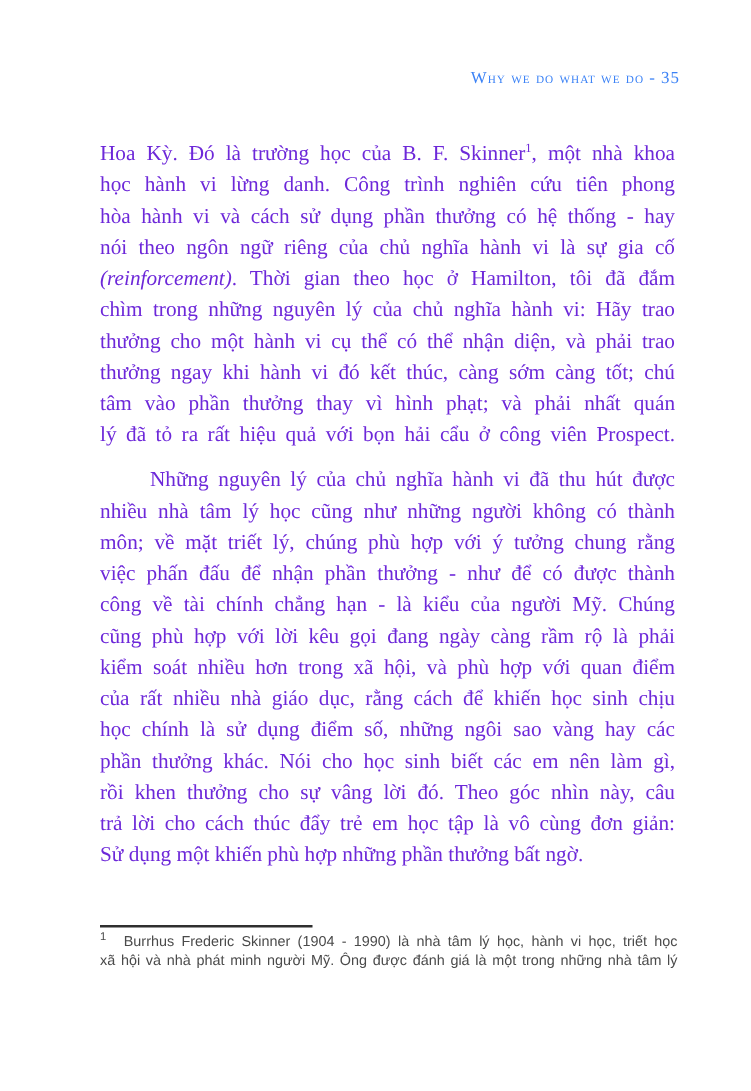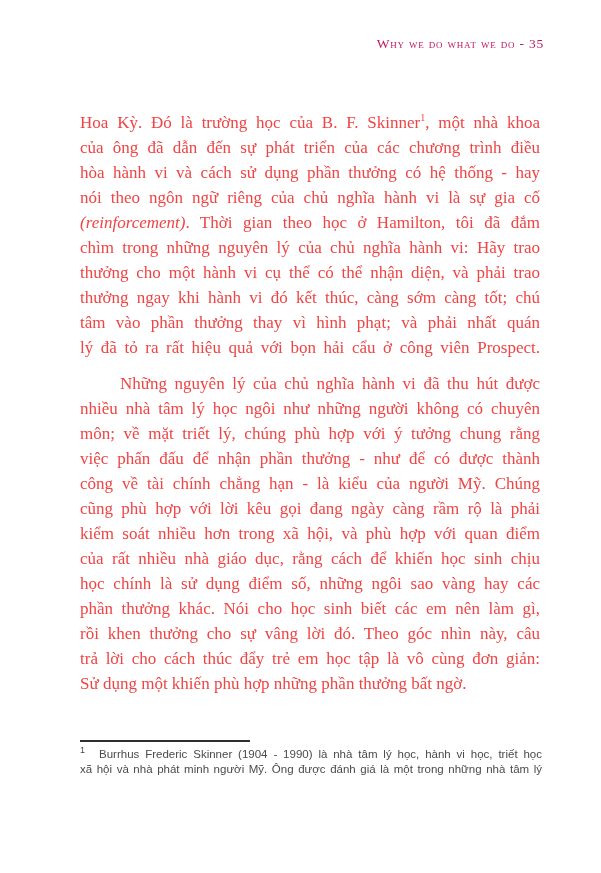--- a/index.html
+++ b/index.html
@@ -6,36 +6,36 @@
   body {
     width: 601px;
     height: 873px;
     background: #ffffff;
     position: relative;
     overflow: hidden;
     font-family: "Liberation Serif", "DejaVu Serif", serif;
   }
   .running-header {
     position: absolute;
-    top: 36px;
+    top: 54px;
     right: 57px;
     font-size: 13.5px;
     font-variant: small-caps;
     letter-spacing: 0.8px;
-    color: #be185d;
+    color: #3b82f6;
     white-space: nowrap;
   }
   .body-text {
     position: absolute;
     top: 110px;
     left: 80px;
     width: 460px;
     font-size: 17px;
     line-height: 25px;
-    color: #ef4444;
+    color: #6d28d9;
   }
   .para { margin: 0; }
   .para + .para { margin-top: 11px; }
   .jline {
     text-align: justify;
     text-align-last: justify;
     white-space: normal;
   }
   .jline.noj { text-align-last: left; }
   .jline.findent { padding-left: 40px; }
@@ -70,33 +70,33 @@
   }
 </style>
 </head>
 <body>
 
 <div class="running-header">Why we do what we do - 35</div>
 
 <div class="body-text">
     <div class="para">
       <div class="jline"><span>Hoa Kỳ. Đó là trường học của B. F. Skinner</span><span class="seg-sup">1</span><span>, một nhà khoa</span></div>
-      <div class="jline"><span>của ông đã dẫn đến sự phát triển của các chương trình điều</span></div>
+      <div class="jline"><span>học hành vi lừng danh. Công trình nghiên cứu tiên phong</span></div>
       <div class="jline"><span>hòa hành vi và cách sử dụng phần thưởng có hệ thống - hay</span></div>
       <div class="jline"><span>nói theo ngôn ngữ riêng của chủ nghĩa hành vi là sự gia cố</span></div>
       <div class="jline"><span class="seg-i">(</span><span class="seg-i">reinforcement</span><span class="seg-i">)</span><span>. Thời gian theo học ở Hamilton, tôi đã đắm</span></div>
       <div class="jline"><span>chìm trong những nguyên lý của chủ nghĩa hành vi: Hãy trao</span></div>
       <div class="jline"><span>thưởng cho một hành vi cụ thể có thể nhận diện, và phải trao</span></div>
       <div class="jline"><span>thưởng ngay khi hành vi đó kết thúc, càng sớm càng tốt; chú</span></div>
       <div class="jline"><span>tâm vào phần thưởng thay vì hình phạt; và phải nhất quán</span></div>
       <div class="jline"><span>lý đã tỏ ra rất hiệu quả với bọn hải cẩu ở công viên Prospect.</span></div>
     </div>
     <div class="para">
       <div class="jline findent"><span>Những nguyên lý của chủ nghĩa hành vi đã thu hút được</span></div>
-      <div class="jline"><span>nhiều nhà tâm lý học ngôi như những người không có chuyên</span></div>
+      <div class="jline"><span>nhiều nhà tâm lý học cũng như những người không có thành</span></div>
       <div class="jline"><span>môn; về mặt triết lý, chúng phù hợp với ý tưởng chung rằng</span></div>
       <div class="jline"><span>việc phấn đấu để nhận phần thưởng - như để có được thành</span></div>
       <div class="jline"><span>công về tài chính chẳng hạn - là kiểu của người Mỹ. Chúng</span></div>
       <div class="jline"><span>cũng phù hợp với lời kêu gọi đang ngày càng rầm rộ là phải</span></div>
       <div class="jline"><span>kiểm soát nhiều hơn trong xã hội, và phù hợp với quan điểm</span></div>
       <div class="jline"><span>của rất nhiều nhà giáo dục, rằng cách để khiến học sinh chịu</span></div>
       <div class="jline"><span>học chính là sử dụng điểm số, những ngôi sao vàng hay các</span></div>
       <div class="jline"><span>phần thưởng khác. Nói cho học sinh biết các em nên làm gì,</span></div>
       <div class="jline"><span>rồi khen thưởng cho sự vâng lời đó. Theo góc nhìn này, câu</span></div>
       <div class="jline"><span>trả lời cho cách thúc đẩy trẻ em học tập là vô cùng đơn giản:</span></div>

